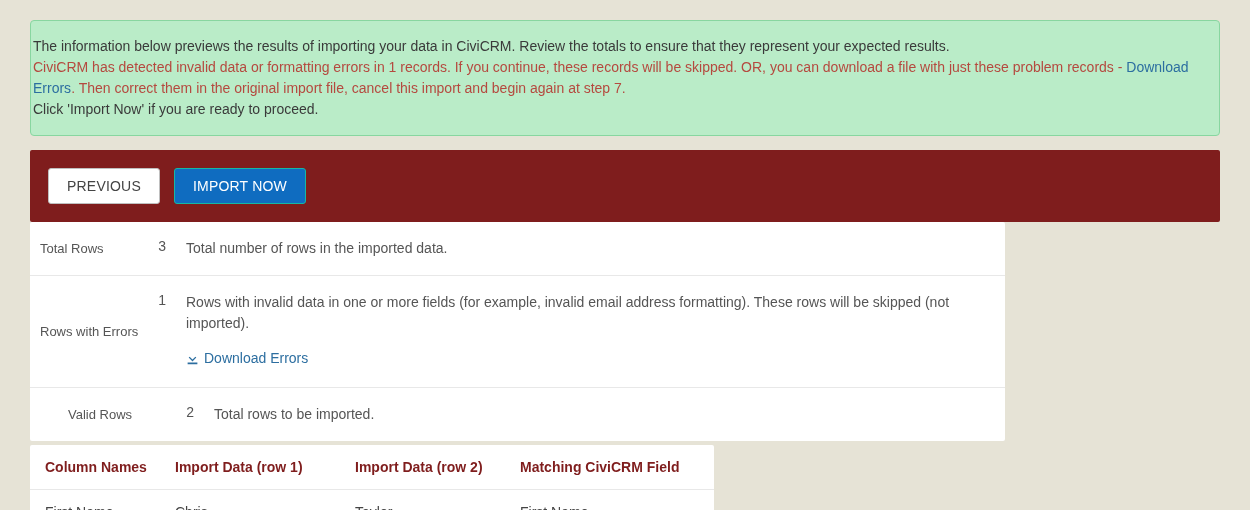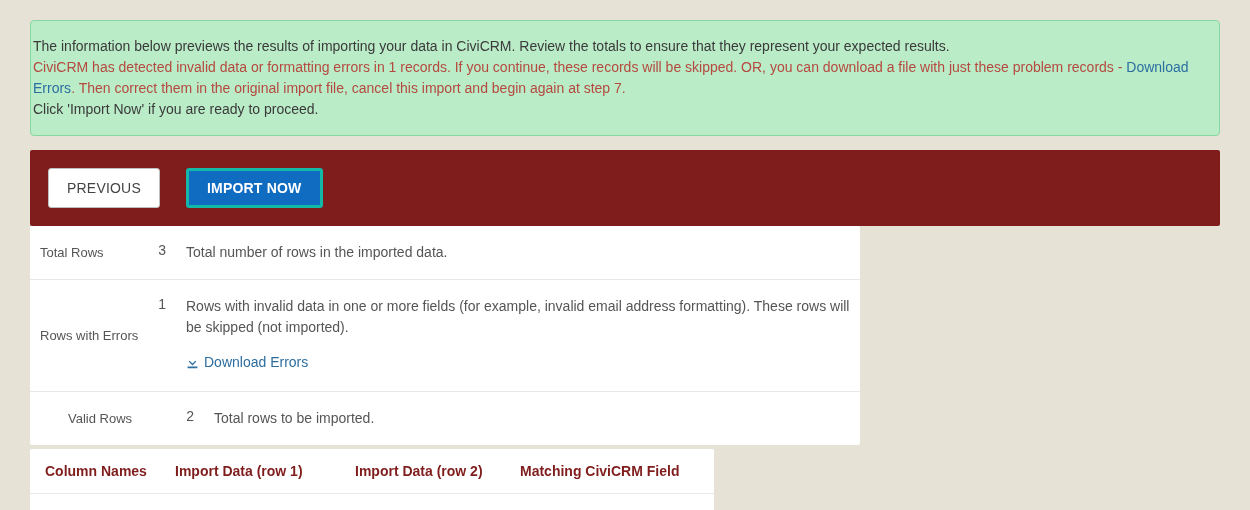--- a/index.html
+++ b/index.html
@@ -43,30 +43,29 @@
       font-family: inherit;
       text-transform: uppercase;
     }
     .btn-default {
       background: #fff;
       border: 1px solid #bfbfbf;
       color: #444;
     }
     .btn-primary {
       background: #0f6cc0;
-      border: 3px solid #14b8a6;
+      border: 1px solid #14b8a6;
       color: #fff;
-      font-weight: 700;
-      margin-left: 12px;
+      font-weight: 400;
     }
 
     .stats {
       background: #fff;
       border-radius: 2px;
-      width: 830px;
+      width: 975px;
       margin-top: 0;
     }
     .stats-row {
       display: flex;
       align-items: flex-start;
       padding: 16px 10px;
       border-bottom: 1px solid #e8e8e8;
       color: #555;
     }
     .stats-row:last-child { border-bottom: none; margin-left: 28px; }

